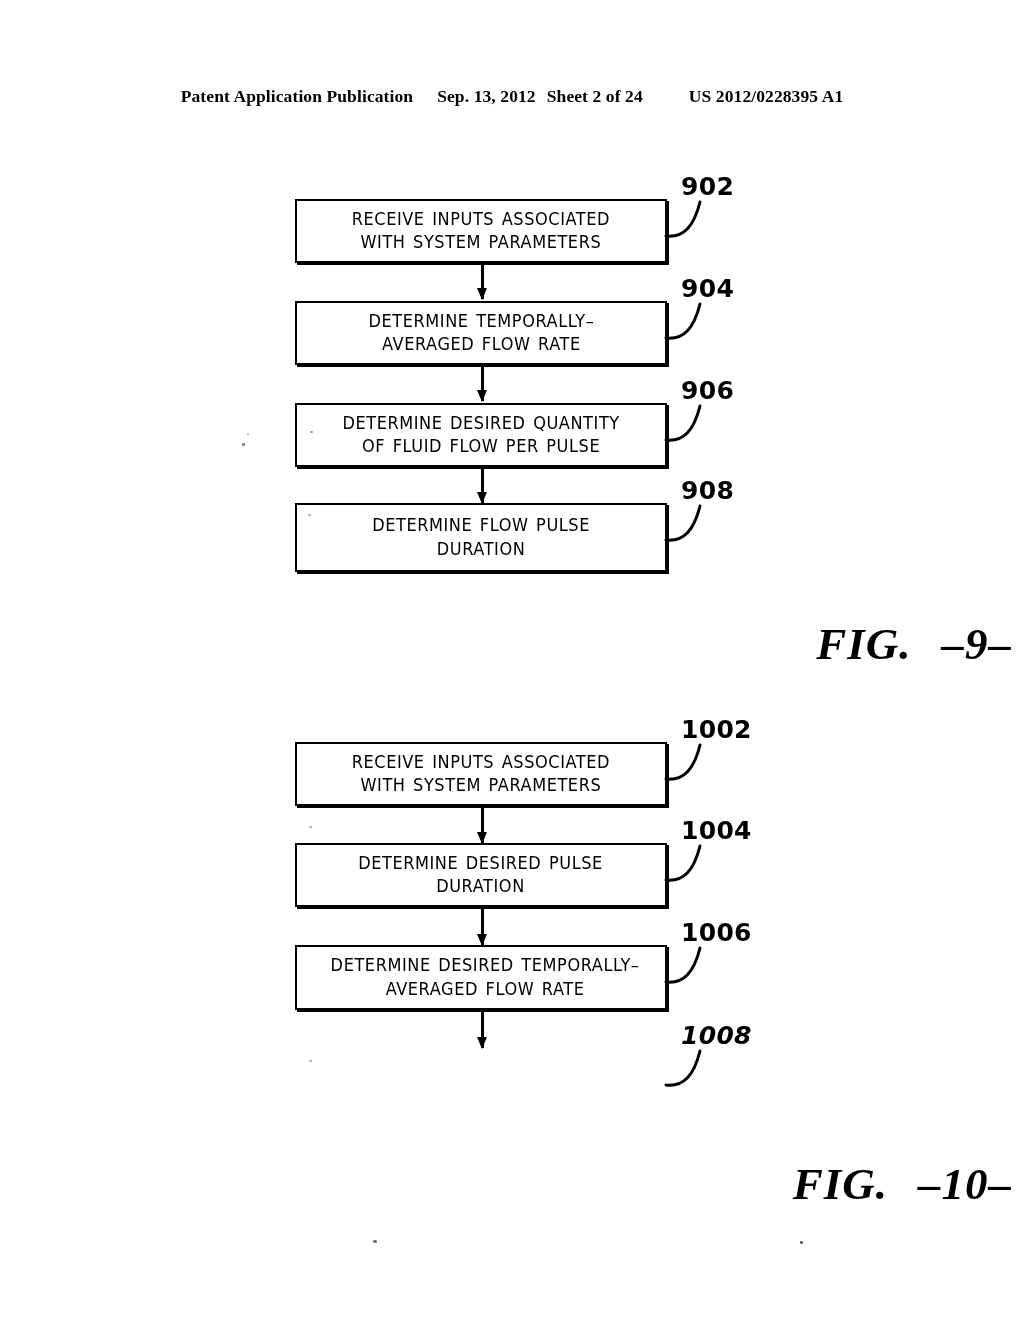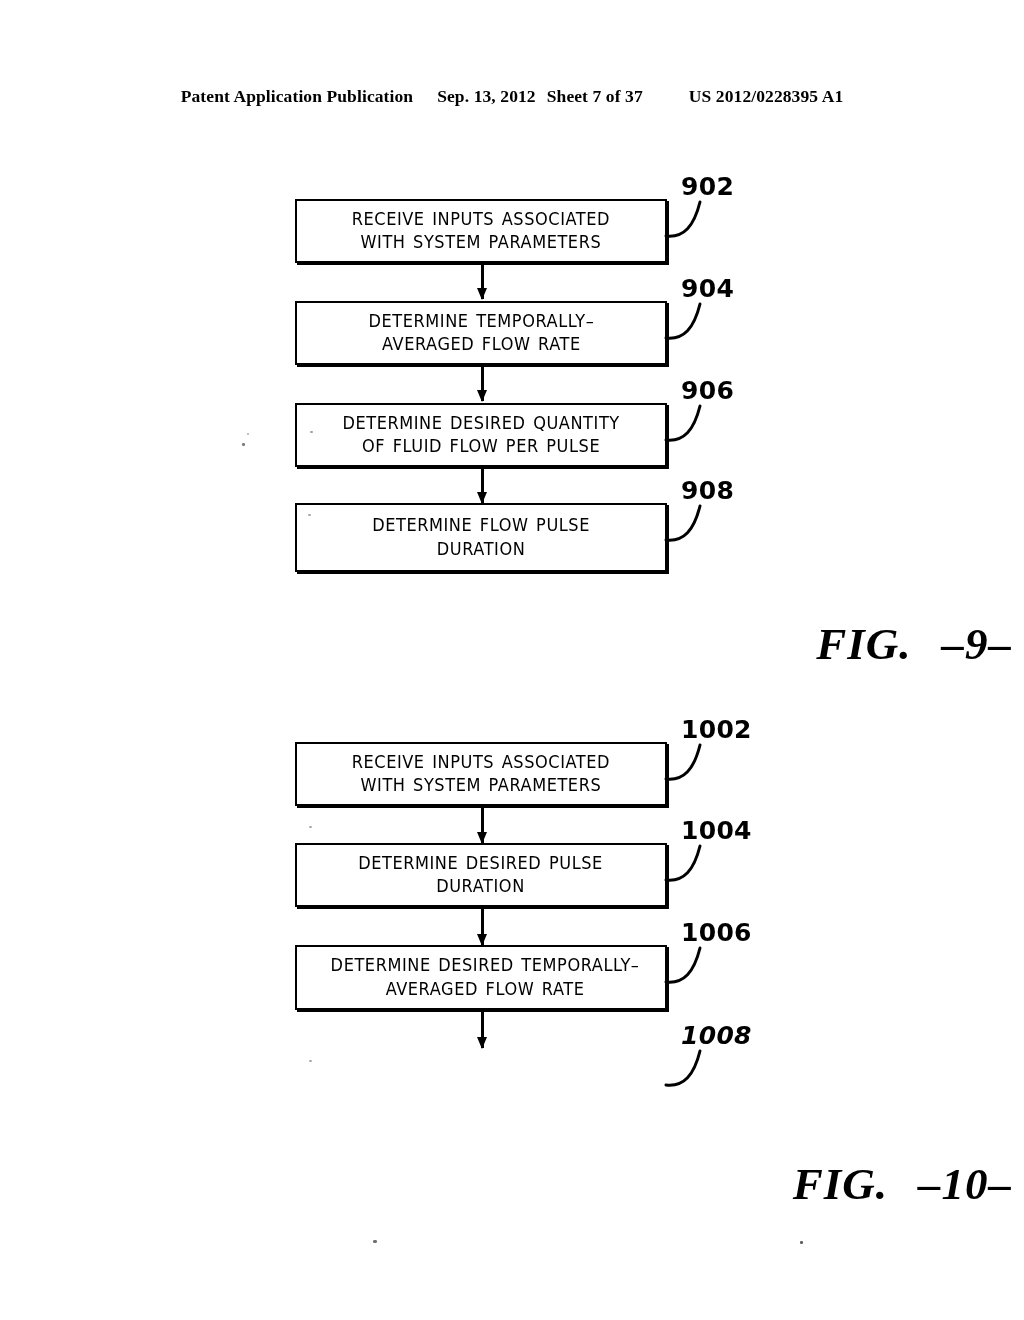--- a/index.html
+++ b/index.html
@@ -128,21 +128,21 @@
     background: #7a7a7a;
     border-radius: 40%;
   }
 </style>
 </head>
 <body>
 
 <div class="page-header">
   <span class="hdr-pub">Patent Application Publication</span>
   <span class="hdr-date">Sep. 13, 2012</span>
-  <span class="hdr-sheet">Sheet 7 of 37</span>
+  <span class="hdr-sheet">Sheet 2 of 24</span>
   <span class="hdr-num">US 2012/0228395 A1</span>
 </div>
 
 <div class="figure" id="figure-9">
 
   <div class="flow-box" style="top:199px; height:64px;">
     <span class="box-text">RECEIVE INPUTS ASSOCIATED
 WITH SYSTEM PARAMETERS</span>
   </div>
 

